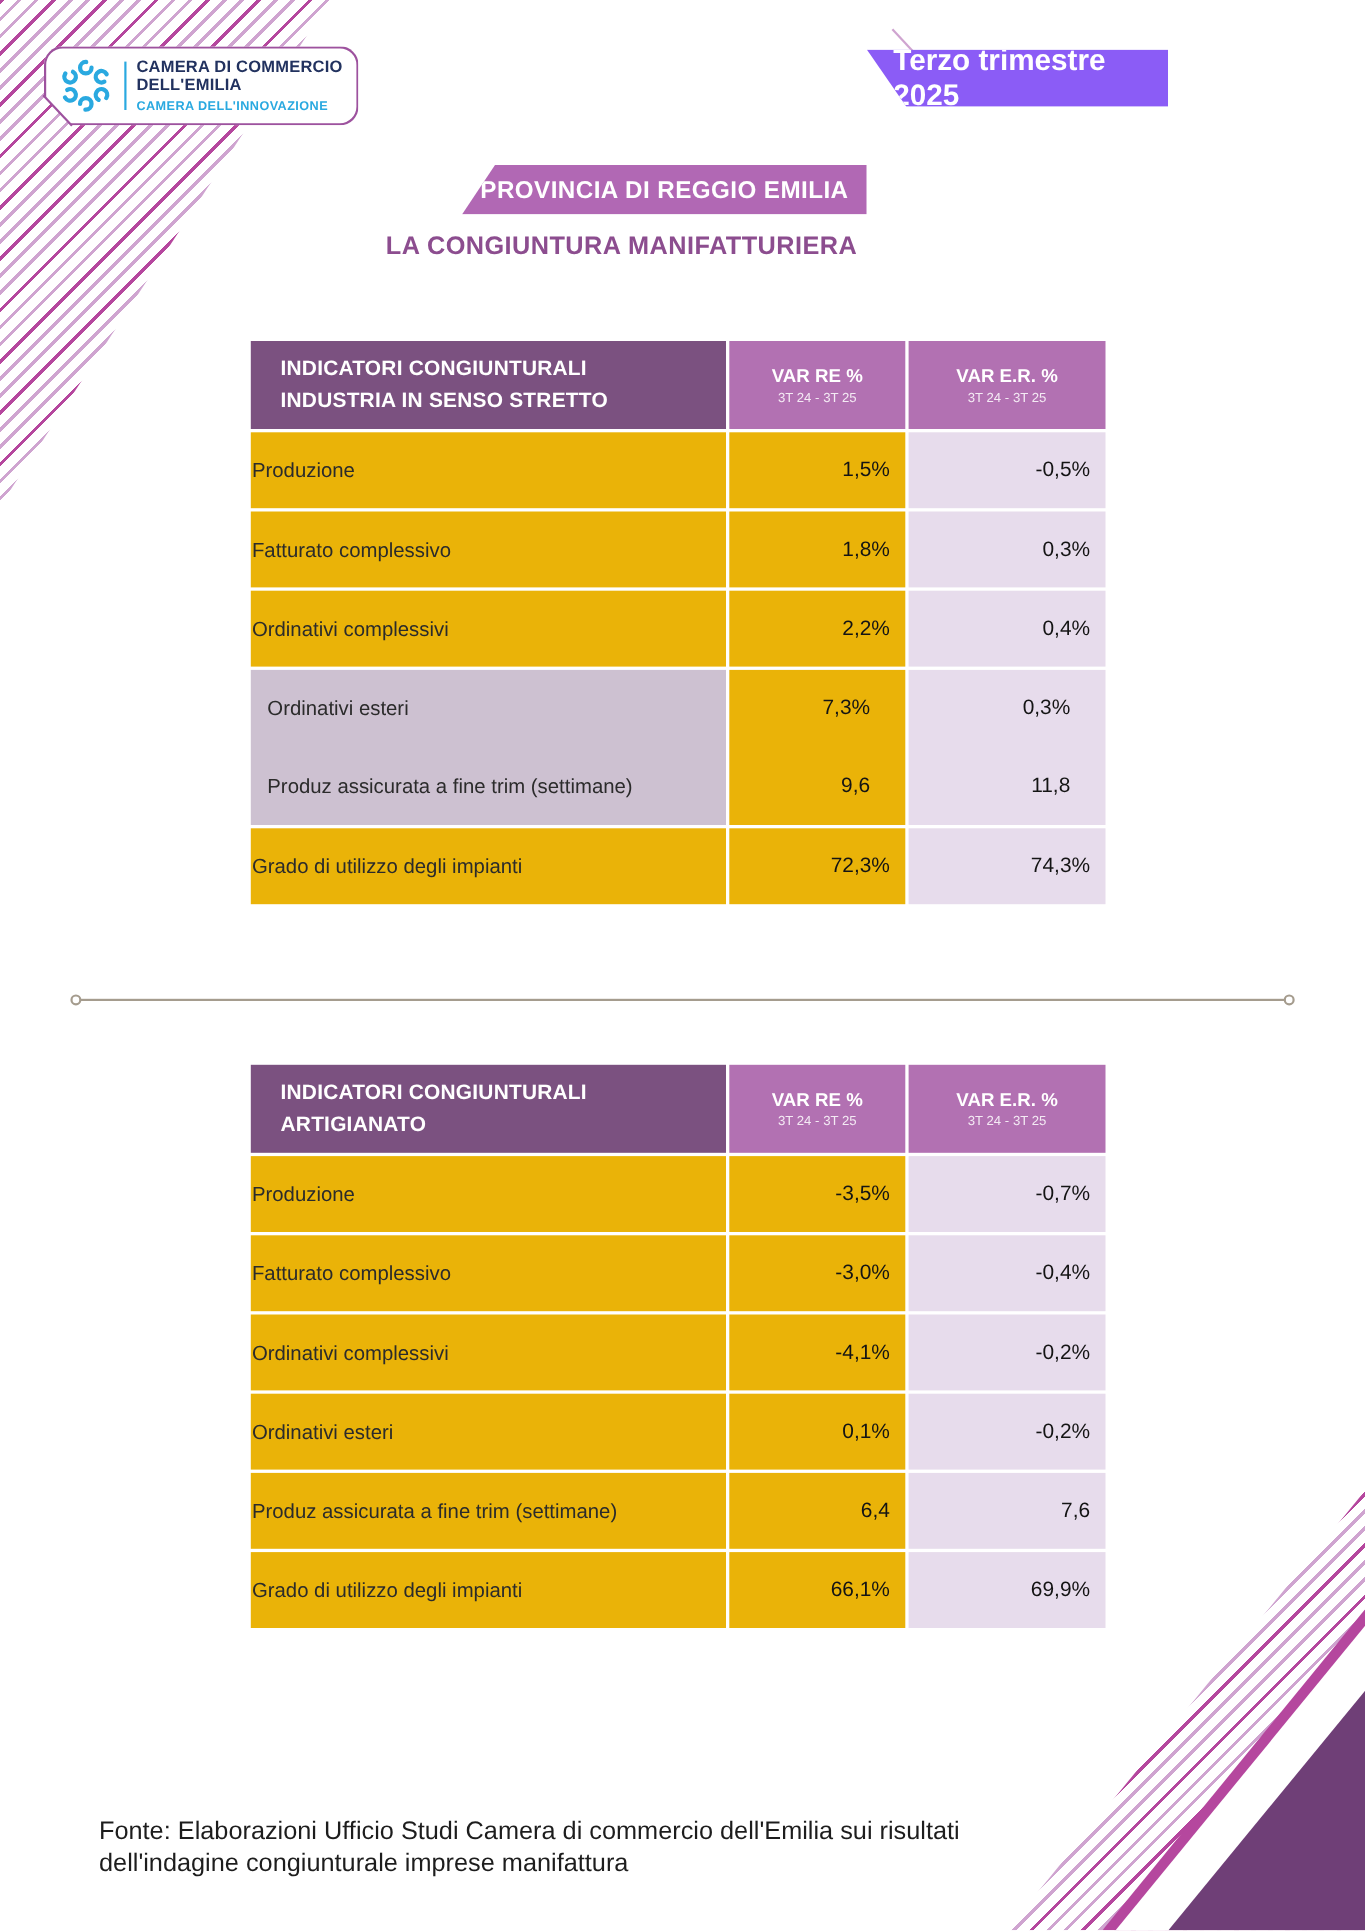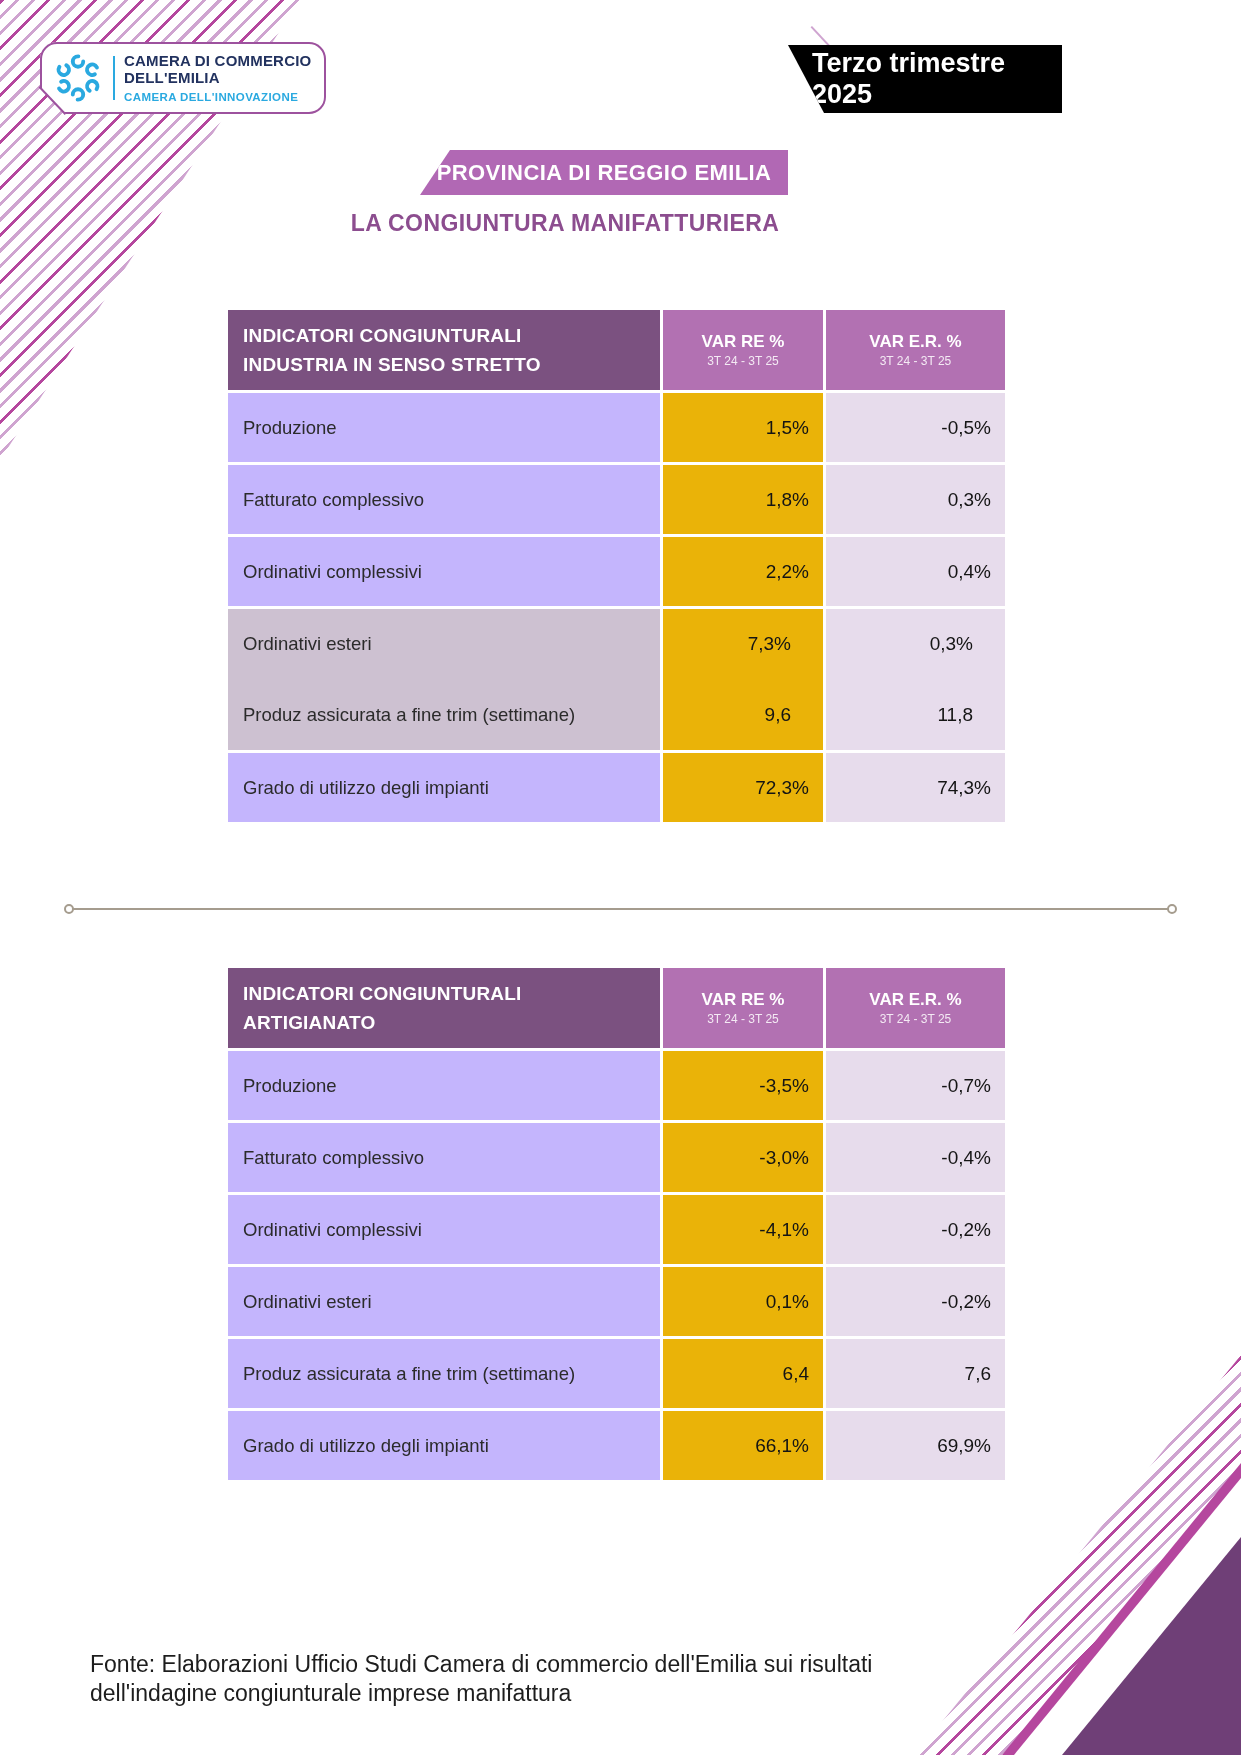--- a/index.html
+++ b/index.html
@@ -30,21 +30,21 @@
       display:flex;align-items:center;padding:0 10px 0 12px;box-sizing:border-box;gap:9px;}
   .logo-cut-line{position:absolute;left:40px;top:86px;width:38px;height:2px;background:#9d529e;
       transform:rotate(46.5deg);transform-origin:0 0;}
   .logo-emblem{width:52px;height:52px;flex:0 0 auto;}
   .logo-vline{width:2px;height:44px;background:#2aa9e0;flex:0 0 auto;}
   .logo-text{display:flex;flex-direction:column;justify-content:center;}
   .logo-org{font-size:15px;font-weight:bold;color:#22325f;line-height:1.12;letter-spacing:.2px;}
   .logo-tagline{font-size:11.5px;font-weight:bold;color:#2aa9e0;margin-top:4px;letter-spacing:.4px;}
 
   
-  .quarter-badge{position:absolute;left:788px;top:45px;width:274px;height:68px;background:#000000;
+  .quarter-badge{position:absolute;left:788px;top:45px;width:274px;height:52px;background:#8b5cf6;
       clip-path:polygon(0 0,100% 0,100% 100%,36px 100%);
       display:flex;align-items:center;justify-content:center;padding-left:24px;box-sizing:border-box;
       color:#fff;font-size:27px;font-weight:bold;}
   .province-badge{position:absolute;left:420px;top:114px;width:368px;height:45px;background:#b168b4;
       clip-path:polygon(30px 0,100% 0,100% 100%,0 100%);
       display:flex;align-items:center;justify-content:center;
       color:#fff;font-size:22px;font-weight:bold;letter-spacing:.4px;margin-top:36px;}
   .page-title{position:absolute;left:115px;top:210px;width:900px;text-align:center;
       color:#8c4d8f;font-size:23px;font-weight:bold;letter-spacing:.4px;}
 
@@ -52,28 +52,28 @@
   .tbl{position:absolute;left:228px;width:777px;}
   .tbl-industria{top:310px;}
   .tbl-artigianato{top:968px;}
   .t-row{display:flex;gap:3px;margin-bottom:3px;}
   .t-row:last-child{margin-bottom:0;}
   .c1{width:432px;box-sizing:border-box;flex:0 0 auto;}
   .c2{width:160px;box-sizing:border-box;flex:0 0 auto;}
   .c3{flex:1;box-sizing:border-box;}
   .t-head{height:80px;}
   .t-head .c1{background:#7b5180;color:#fff;display:flex;flex-direction:column;justify-content:center;
-      padding-left:15px;font-weight:bold;font-size:19px;line-height:1.55;letter-spacing:.2px;}
+      padding-left:27px;font-weight:bold;font-size:19px;line-height:1.55;letter-spacing:.2px;}
   .t-head .c2,.t-head .c3{background:#b271b2;color:#fff;display:flex;flex-direction:column;
       align-items:center;justify-content:center;}
   .hv-label{font-weight:bold;font-size:17px;}
   .hv-period{font-size:12px;color:rgba(255,255,255,.85);margin-top:2px;}
   .t-body-row{height:69px;}
   .t-body-row.tall{height:141px;}
-  .cell-label{background:#c4b5fd;display:flex;align-items:center;padding-left:15px;
+  .cell-label{background:#eab308;display:flex;align-items:center;padding-left:1px;
       font-size:18.5px;color:#2b2b2b;}
   .cell-val{display:flex;align-items:center;justify-content:flex-end;padding-right:14px;
       font-size:19px;color:#141414;}
   .c2.cell-val,.c2.stack{background:#eab308;}
   .c3.cell-val,.c3.stack{background:#e7dcec;}
   .c1.stack{background:#cdc1d1;}
   .stack{display:flex;flex-direction:column;padding:0;}
   .stack .half{flex:1;display:flex;align-items:center;}
   .stack.lbl .half{padding-left:15px;font-size:18.5px;color:#2b2b2b;}
   .stack.val .half{justify-content:flex-end;padding-right:32px;font-size:19px;color:#141414;}

